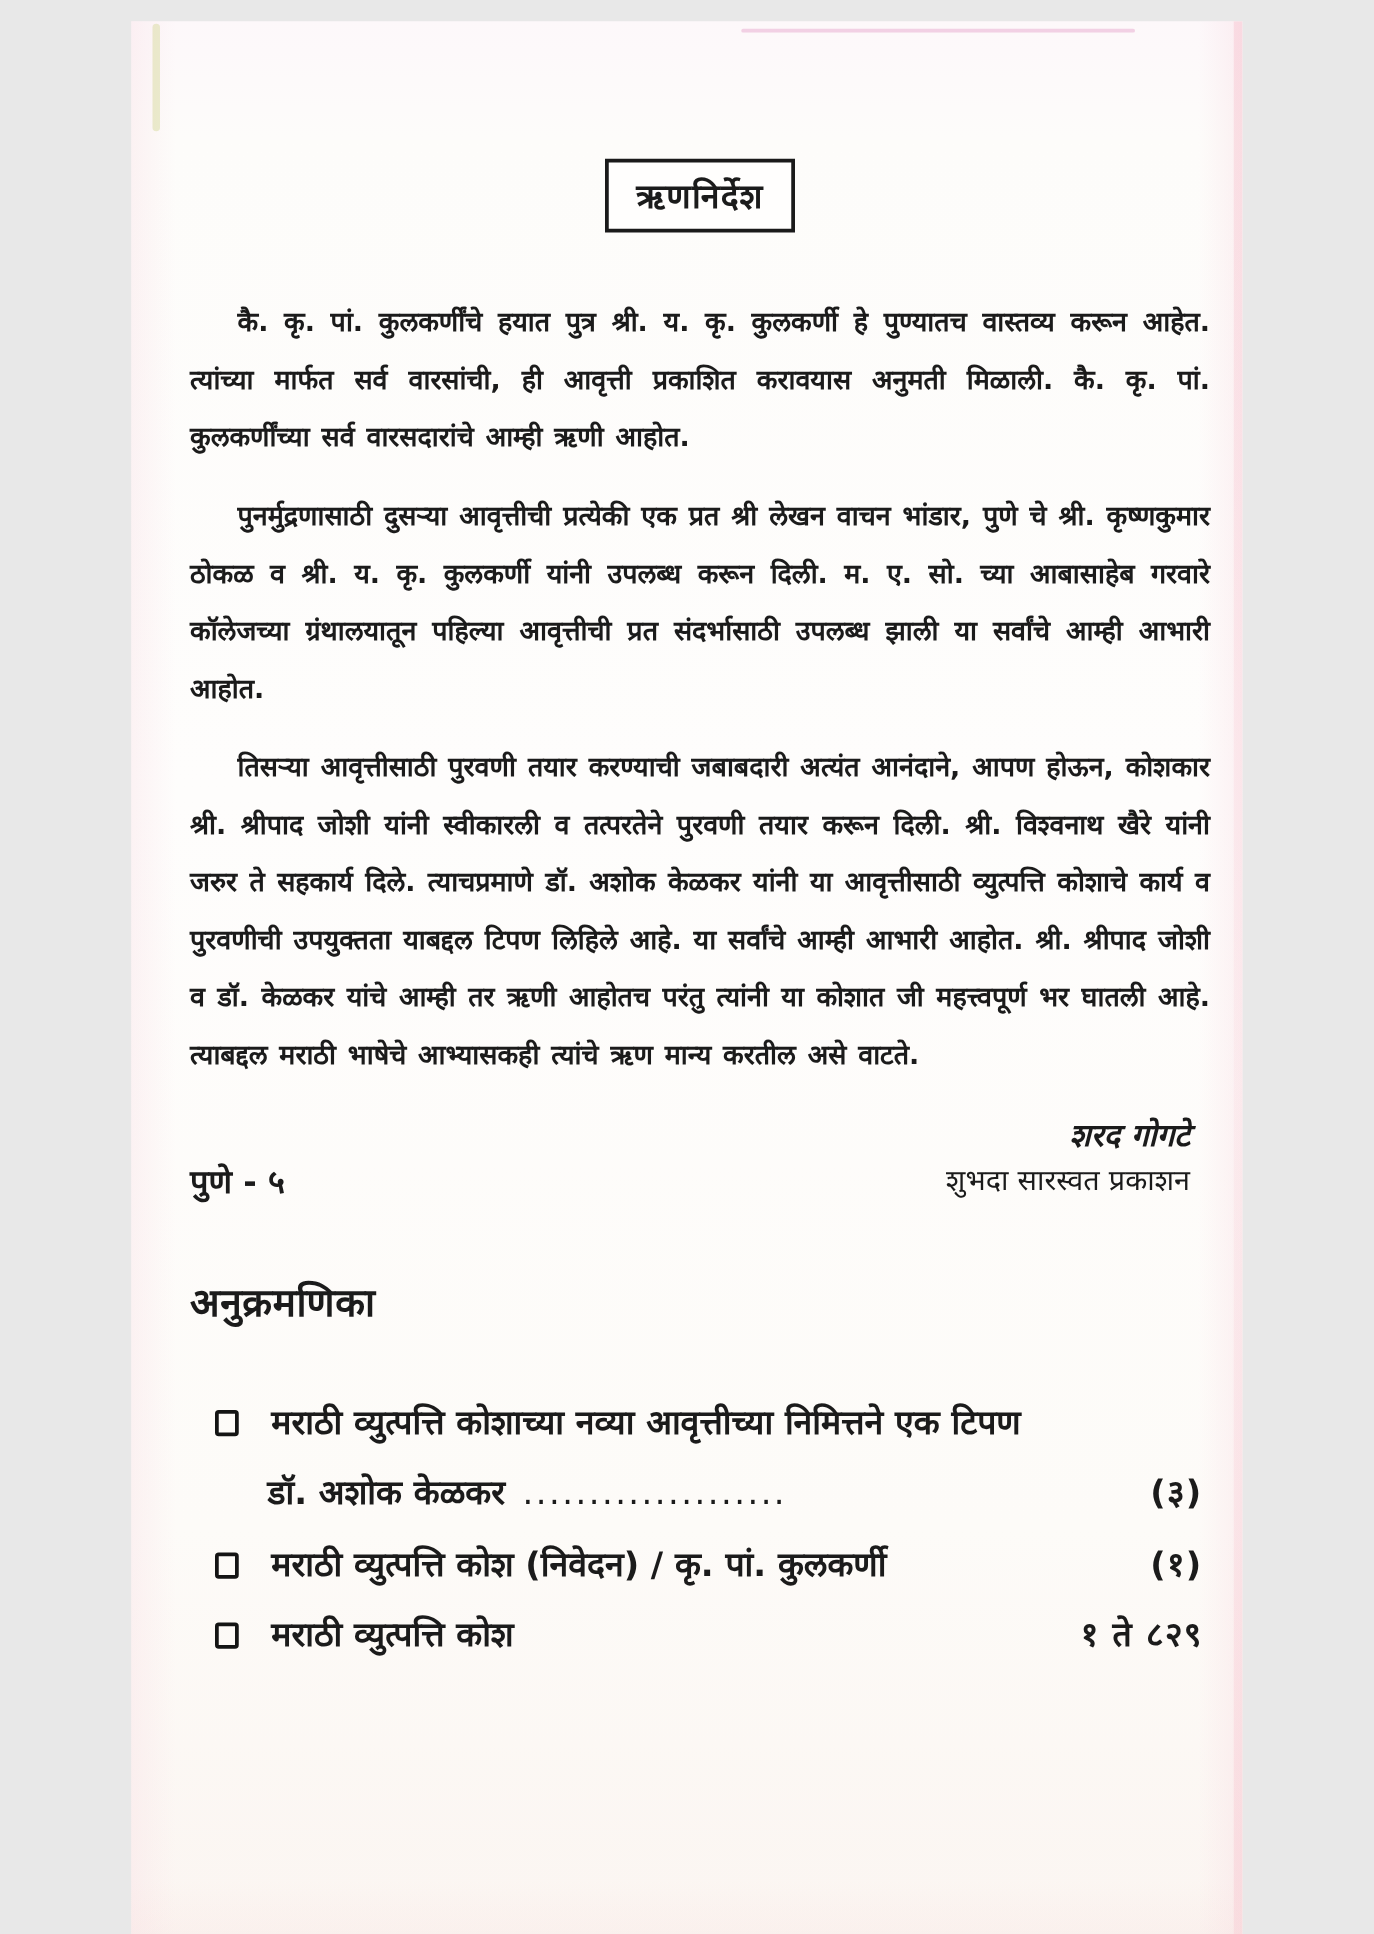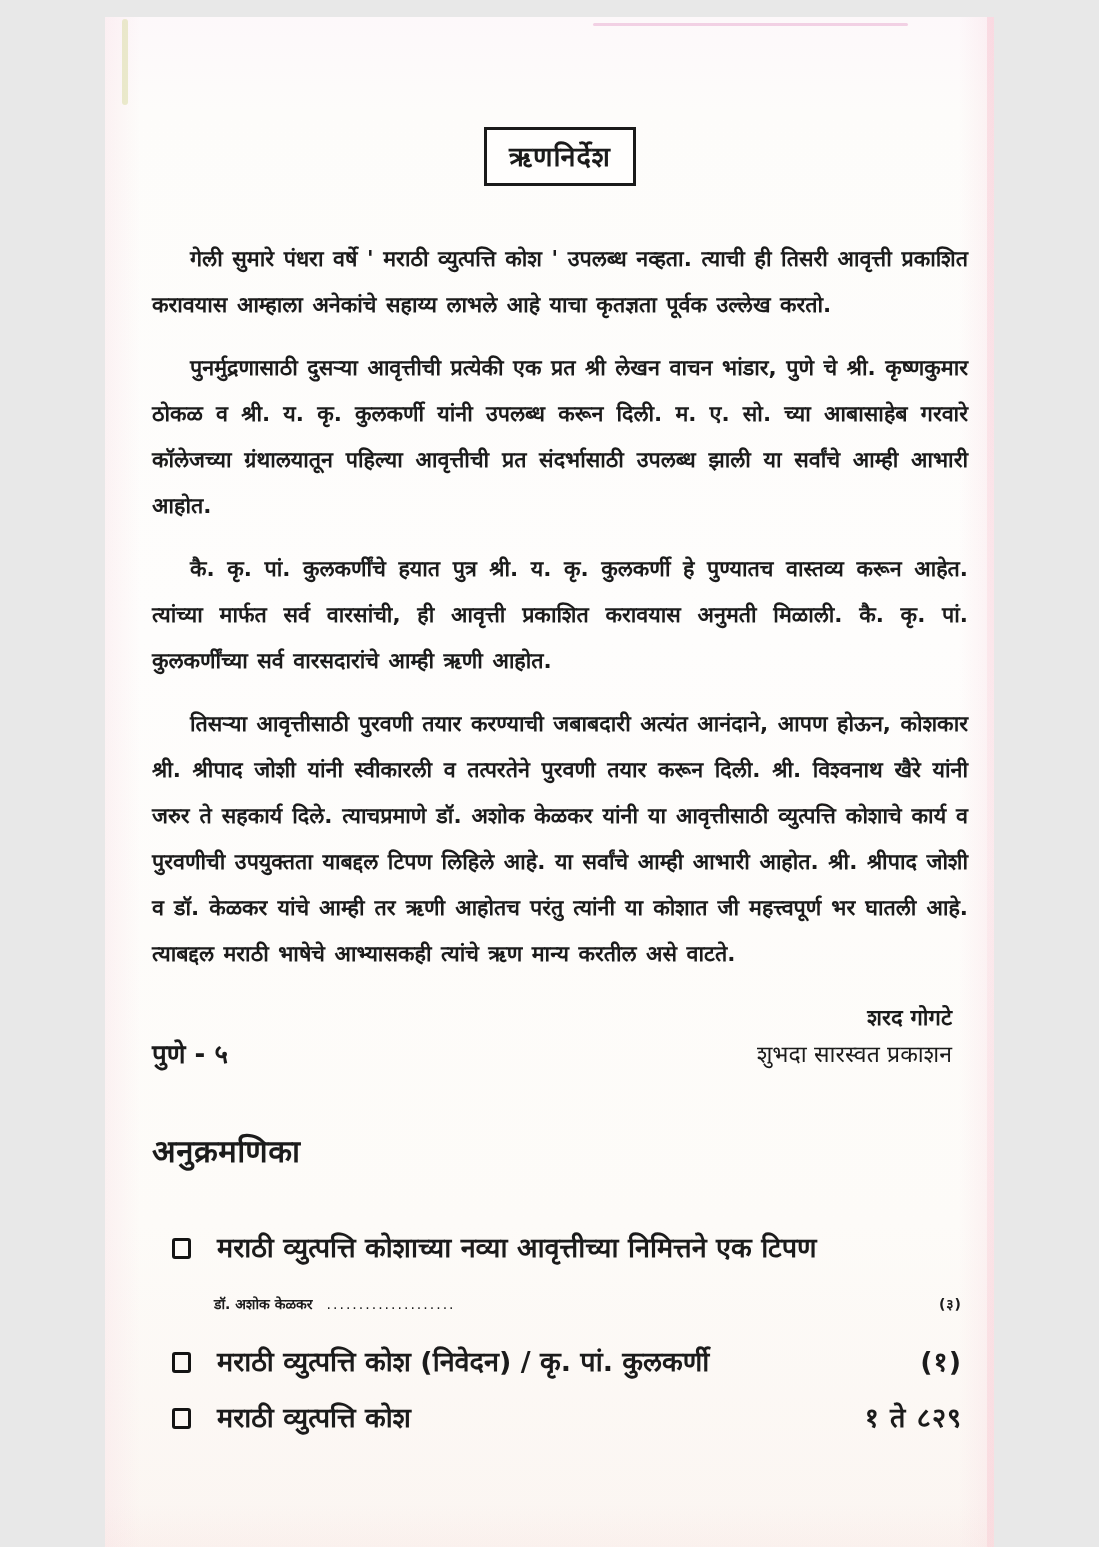--- a/index.html
+++ b/index.html
@@ -62,21 +62,21 @@
     align-items: flex-end;
     margin-top: 22px;
     padding-right: 16px;
   }
   .place {
     font-size: 26px;
     font-weight: bold;
     padding-bottom: 2px;
   }
   .sig { text-align: right; line-height: 37px; }
-  .sig-name { font-size: 22px; font-weight: bold; }
+  .sig-name { font-size: 25px; font-weight: bold; font-style: italic; }
   .sig-pub  { font-size: 23px; font-weight: normal; }
 
   .toc-heading {
     margin: 56px 0 0 0;
     text-align: left;
     font-size: 31px;
     font-weight: bold;
     letter-spacing: 0.5px;
   }
 
@@ -97,21 +97,21 @@
     border-radius: 3px;
     margin-right: 26px;
     transform: translateY(2px);
     display: inline-block;
   }
   .toc-text { }
   .toc-page { margin-left: auto; font-weight: 600; letter-spacing: 1px; }
   .toc-subrow {
     display: flex;
     align-items: baseline;
-    font-size: 14px;
+    font-size: 27px;
     font-weight: 600;
     margin: 4px 0 28px 42px;
     line-height: 30px;
   }
   .toc-dots { margin-left: 14px; letter-spacing: 2px; font-weight: 400; }
 </style>
 </head>
 <body>
 
 <div class="page">
@@ -120,23 +120,22 @@
   <span class="artifact right-pink"></span>
   <span class="artifact bottom-blush"></span>
 
   <div class="inner">
 
     <div class="title-wrap">
       <div class="title-box">ऋणनिर्देश</div>
     </div>
 
     <div class="body-text">
-      <p class="para">गेली सुमारे पंधरा वर्षे ' मराठी व्युत्पत्ति कोश ' उपलब्ध नव्हता. त्याची ही तिसरी आवृत्ती प्रकाशित करावयास आम्हाला अनेकांचे सहाय्य लाभले आहे याचा कृतज्ञता पूर्वक उल्लेख करतो.</p>
+      <p class="para">कै. कृ. पां. कुलकर्णींचे हयात पुत्र श्री. य. कृ. कुलकर्णी हे पुण्यातच वास्तव्य करून आहेत. त्यांच्या मार्फत सर्व वारसांची, ही आवृत्ती प्रकाशित करावयास अनुमती मिळाली. कै. कृ. पां. कुलकर्णींच्या सर्व वारसदारांचे आम्ही ऋणी आहोत.</p>
       <p class="para">पुनर्मुद्रणासाठी दुसऱ्या आवृत्तीची प्रत्येकी एक प्रत श्री लेखन वाचन भांडार, पुणे चे श्री. कृष्णकुमार ठोकळ व श्री. य. कृ. कुलकर्णी यांनी उपलब्ध करून दिली. म. ए. सो. च्या आबासाहेब गरवारे कॉलेजच्या ग्रंथालयातून पहिल्या आवृत्तीची प्रत संदर्भासाठी उपलब्ध झाली या सर्वांचे आम्ही आभारी आहोत.</p>
-      <p class="para">कै. कृ. पां. कुलकर्णींचे हयात पुत्र श्री. य. कृ. कुलकर्णी हे पुण्यातच वास्तव्य करून आहेत. त्यांच्या मार्फत सर्व वारसांची, ही आवृत्ती प्रकाशित करावयास अनुमती मिळाली. कै. कृ. पां. कुलकर्णींच्या सर्व वारसदारांचे आम्ही ऋणी आहोत.</p>
       <p class="para">तिसऱ्या आवृत्तीसाठी पुरवणी तयार करण्याची जबाबदारी अत्यंत आनंदाने, आपण होऊन, कोशकार श्री. श्रीपाद जोशी यांनी स्वीकारली व तत्परतेने पुरवणी तयार करून दिली. श्री. विश्वनाथ खैरे यांनी जरुर ते सहकार्य दिले. त्याचप्रमाणे डॉ. अशोक केळकर यांनी या आवृत्तीसाठी व्युत्पत्ति कोशाचे कार्य व पुरवणीची उपयुक्तता याबद्दल टिपण लिहिले आहे. या सर्वांचे आम्ही आभारी आहोत. श्री. श्रीपाद जोशी व डॉ. केळकर यांचे आम्ही तर ऋणी आहोतच परंतु त्यांनी या कोशात जी महत्त्वपूर्ण भर घातली आहे. त्याबद्दल मराठी भाषेचे आभ्यासकही त्यांचे ऋण मान्य करतील असे वाटते.</p>
     </div>
 
     <div class="sig-row">
       <span class="place">पुणे - ५</span>
       <div class="sig">
         <div class="sig-name">शरद गोगटे</div>
         <div class="sig-pub">शुभदा सारस्वत प्रकाशन</div>
       </div>
     </div>

